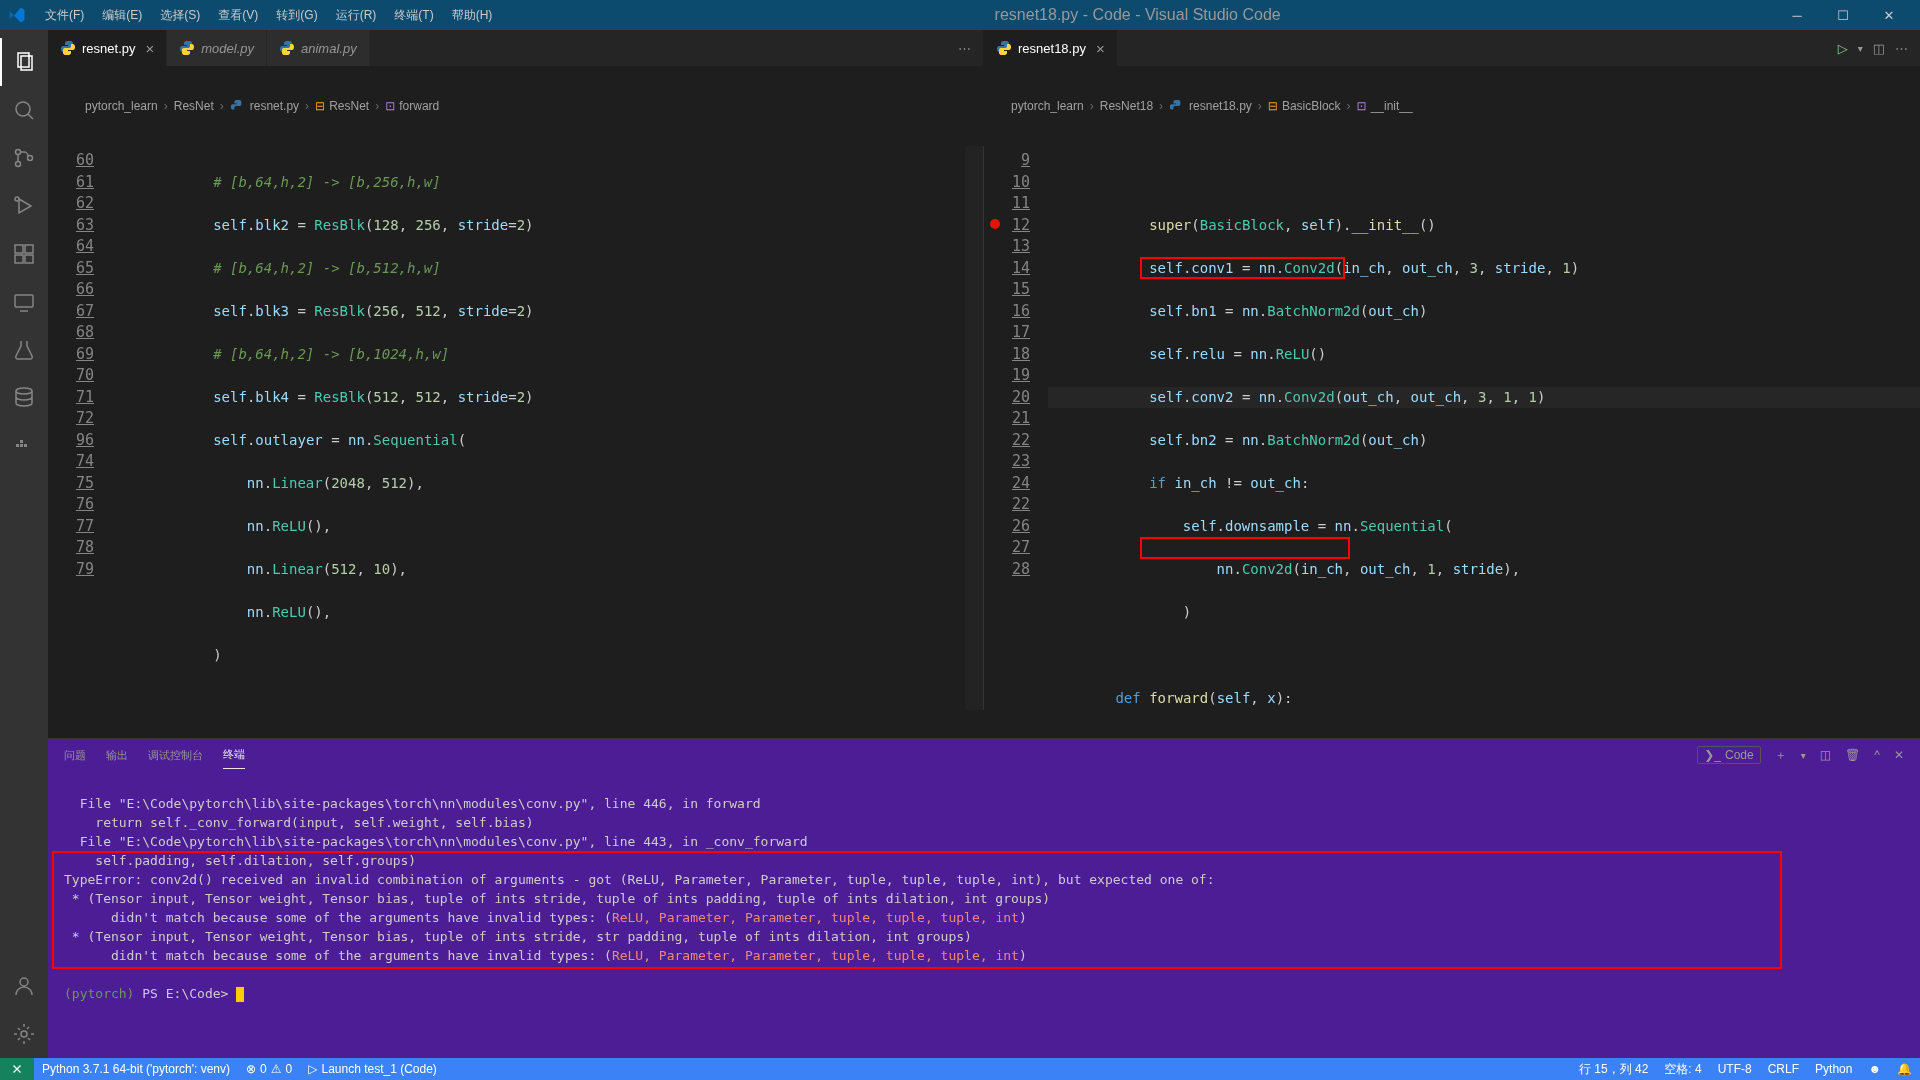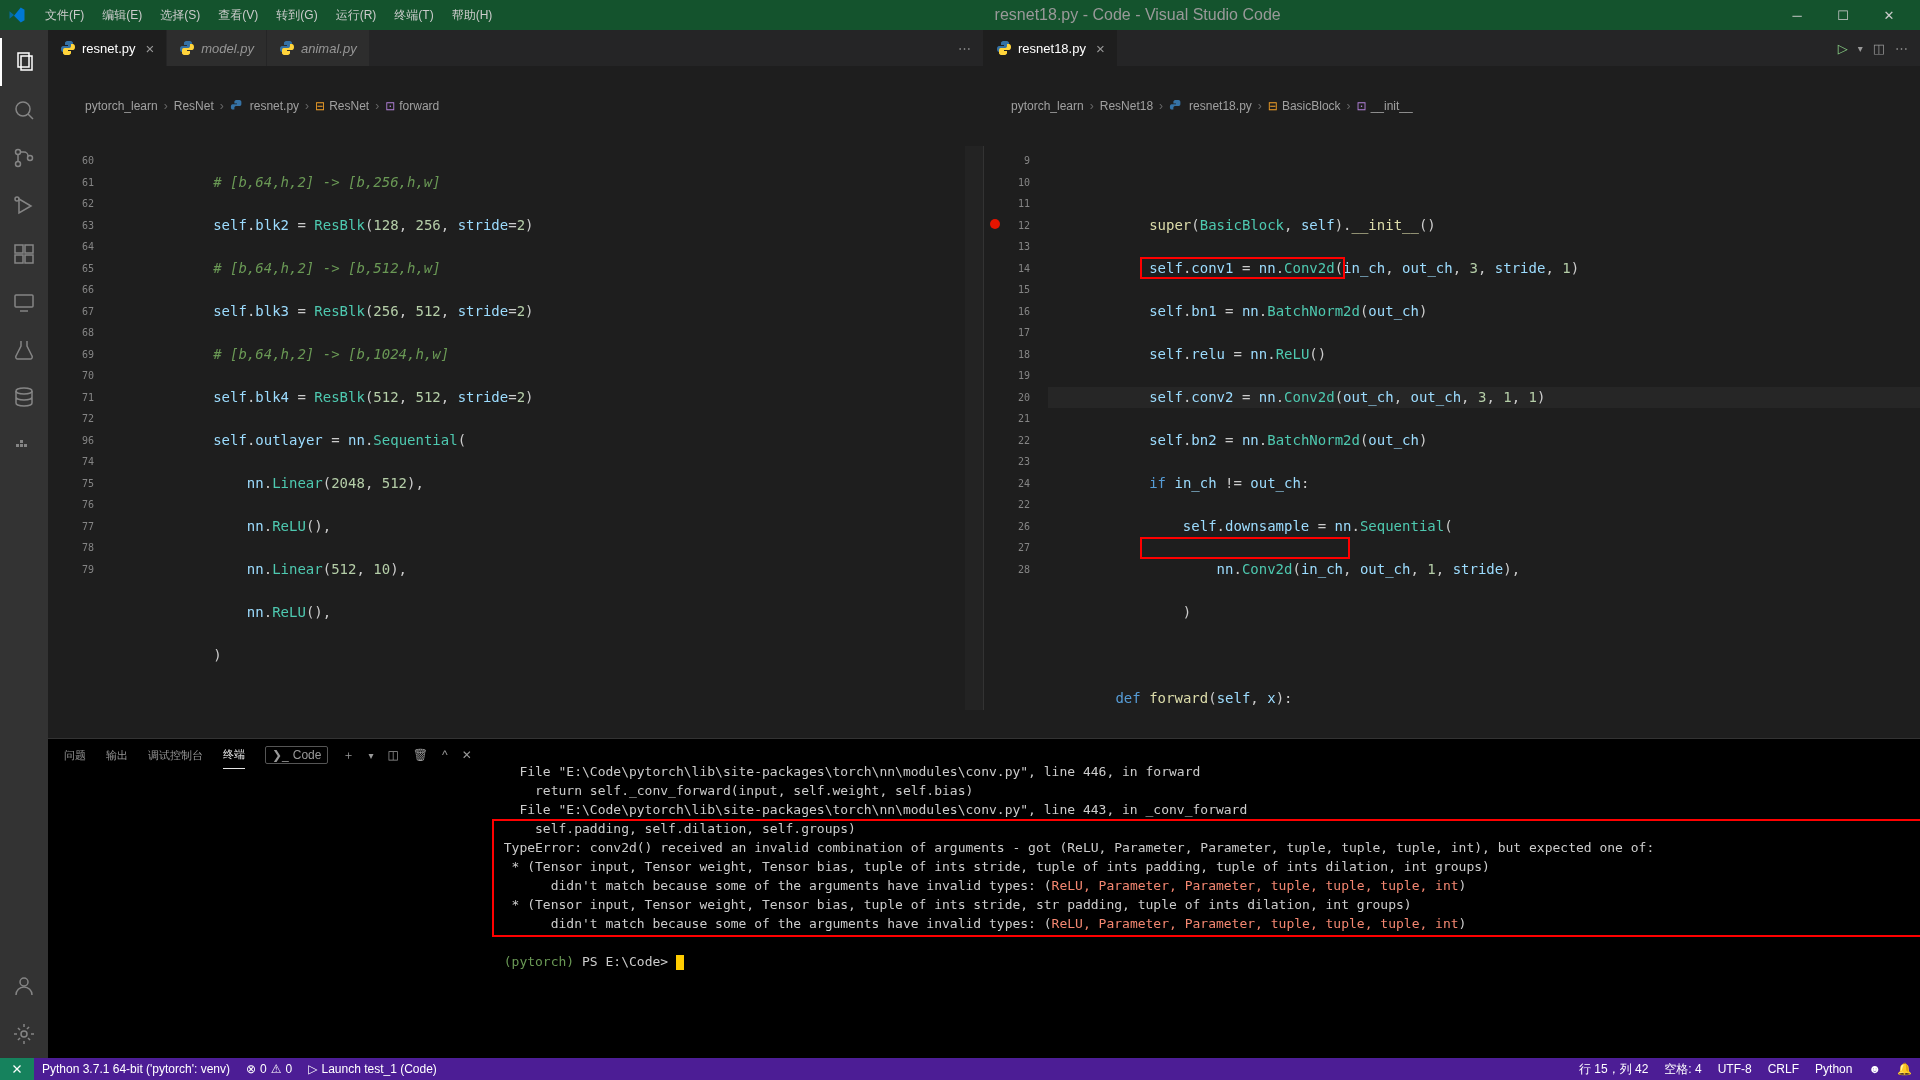--- a/index.html
+++ b/index.html
@@ -1,17 +1,17 @@
 <!DOCTYPE html>
 <html><head>
 <meta charset="utf-8">
 <style>
 * { margin: 0; padding: 0; box-sizing: border-box; }
 body { font-family: "Segoe UI", sans-serif; background: #1e1e1e; color: #cccccc; font-size: 13px; overflow: hidden; width: 1920px; height: 1080px; }
-.titlebar { height: 30px; background: #14532d; display: flex; align-items: center; padding: 0 8px; }
+.titlebar { height: 30px; background: #0c4a6e; display: flex; align-items: center; padding: 0 8px; }
 .titlebar .vs-icon { width: 18px; height: 18px; margin-right: 10px; }
 .titlebar .menu { display: flex; gap: 0; }
 .titlebar .menu span { padding: 4px 9px; cursor: pointer; color: #cccccc; font-size: 12px; }
 .titlebar .title { flex: 1; text-align: center; color: #999; font-size: 16px; }
 .titlebar .wincontrols { display: flex; gap: 0; }
 .titlebar .wincontrols span { width: 46px; height: 30px; display: flex; align-items: center; justify-content: center; color: #ccc; }
 .main { display: flex; height: calc(100% - 30px - 22px); }
 .activitybar { width: 48px; background: #333333; display: flex; flex-direction: column; align-items: center; padding-top: 8px; }
 .activitybar .ab-item { width: 48px; height: 48px; display: flex; align-items: center; justify-content: center; color: #858585; }
 .activitybar .ab-item.active { color: #fff; border-left: 2px solid #fff; }
@@ -28,49 +28,49 @@
 .tab .close { color: #999; font-size: 15px; margin-left: 4px; }
 .tab-actions { margin-left: auto; display: flex; align-items: center; gap: 10px; padding: 0 12px; color: #999; }
 .breadcrumbs { display: flex; height: 24px; padding-left: 21px; }
 .bc-left, .bc-right { flex: 1; display: flex; align-items: center; padding: 0 16px; font-size: 12px; color: #a0a0a0; gap: 4px; background: #1e1e1e; }
 .bc-left { border-right: 1px solid #1e1e1e; }
 .bc-sep { color: #666; margin: 0 2px; }
 .bc-icon { width: 14px; height: 14px; margin-right: 2px; }
 .codepanes { flex: 1; display: flex; min-height: 0; }
 .pane { width: 50%; display: flex; background: #1e1e1e; overflow: hidden; position: relative; }
 .pane.left { border-right: 1px solid #333; }
-.gutter { width: 64px; text-align: right; color: #858585; padding-right: 18px; font-family: Consolas, monospace; font-size: 10px; line-height: 21.5px; padding-top: 4px; position: relative; }
+.gutter { width: 64px; text-align: right; color: #858585; padding-right: 18px; font-family: Consolas, monospace; font-size: 15px; line-height: 21.5px; padding-top: 4px; position: relative; text-decoration: underline; }
 .gutter .bp { position: absolute; left: 6px; width: 10px; height: 10px; background: #e51400; border-radius: 50%; }
 .code { flex: 1; font-family: Consolas, monospace; font-size: 14px; line-height: 21.5px; white-space: pre; padding-top: 4px; position: relative; }
 .code .line { height: 21.5px; }
 .code .active-line { background: rgba(255,255,255,0.04); }
 .c-kw { color: #569cd6; }
 .c-def { color: #569cd6; }
 .c-fn { color: #dcdcaa; }
 .c-self { color: #9cdcfe; }
 .c-param { color: #9cdcfe; }
 .c-cls { color: #4ec9b0; }
 .c-num { color: #b5cea8; }
 .c-cmt { color: #6a9955; font-style: italic; }
 .c-attr { color: #9cdcfe; }
 .c-call { color: #dcdcaa; }
 .redbox { position: absolute; border: 2px solid #ff0000; pointer-events: none; z-index: 10; }
 .minimap { position: absolute; right: 0; top: 0; width: 18px; height: 100%; background: rgba(50,50,50,0.3); }
-.panel { height: 320px; background: #000000; border-top: 1px solid #333; display: flex; flex-direction: row; }
+.panel { height: 320px; background: #4c1d95; border-top: 1px solid #333; display: flex; flex-direction: column; }
 .panel-tabs { height: 32px; display: flex; align-items: center; padding: 0 16px; gap: 20px; font-size: 11px; }
 .panel-tab { color: #969696; padding: 6px 0; cursor: pointer; }
 .panel-tab.active { color: #e7e7e7; border-bottom: 1px solid #e7e7e7; }
 .panel-actions { margin-left: auto; display: flex; align-items: center; gap: 14px; color: #999; font-size: 12px; }
 .panel-actions .code-btn { border: 1px solid #555; padding: 1px 6px; border-radius: 2px; display: flex; align-items: center; gap: 4px; }
 .terminal { flex: 1; font-family: Consolas, monospace; font-size: 13px; line-height: 19px; padding: 4px 16px; white-space: pre; overflow: hidden; position: relative; color: #cccccc; }
 .term-redbox { position: absolute; border: 2px solid #ff0000; pointer-events: none; }
 .t-err { color: #f48771; }
 .t-green { color: #6a9955; }
 .cursor-block { display: inline-block; width: 8px; height: 15px; background: #ffcc00; border: 1px solid #ffcc00; vertical-align: middle; }
-.statusbar { height: 22px; background: #4c1d95; display: flex; align-items: center; color: #fff; font-size: 12px; }
+.statusbar { height: 22px; background: #3b82f6; display: flex; align-items: center; color: #fff; font-size: 12px; }
 .sb-remote { background: #16825d; height: 22px; width: 34px; display: flex; align-items: center; justify-content: center; }
 .sb-item { padding: 0 8px; display: flex; align-items: center; gap: 4px; }
 .sb-right { margin-left: auto; display: flex; }
 svg { display: block; }
 </style>
 </head>
 <body>
 
 <div class="titlebar">
   <svg class="vs-icon" viewBox="0 0 24 24">

